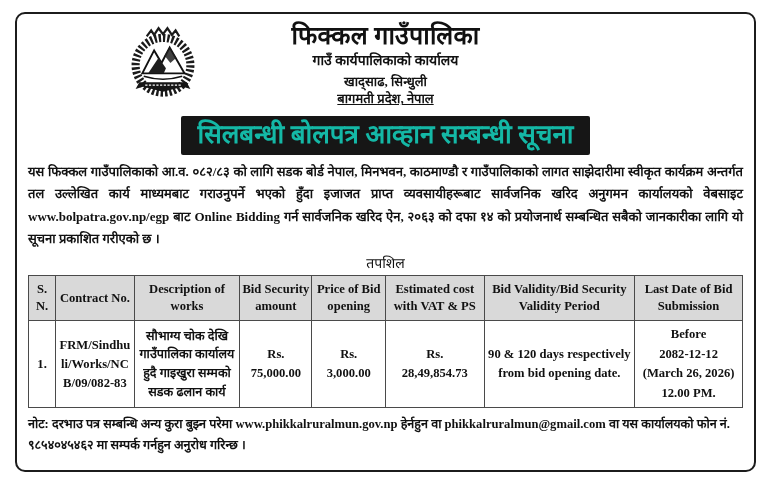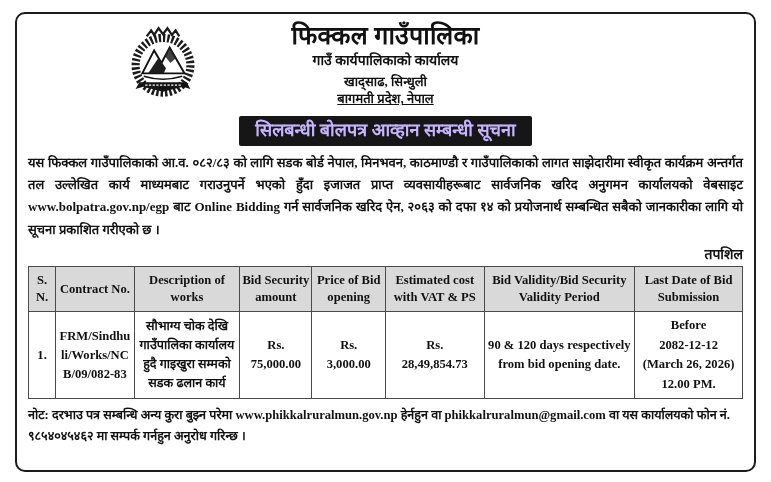--- a/index.html
+++ b/index.html
@@ -16,31 +16,31 @@
     background:#fff;
   }
   
   .header{position:relative;text-align:center;}
   .logo{position:absolute;left:98px;top:4px;width:74px;height:74px;}
   .title{font-size:25px;font-weight:bold;margin:0;line-height:1.1;letter-spacing:.2px;}
   .subtitle{font-size:14px;font-weight:bold;margin:3px 0 0 0;line-height:1.1;}
   .addr{font-size:13px;font-weight:bold;margin-top:5px;line-height:1.35;}
   .addr2{font-size:13px;font-weight:bold;line-height:1.35;text-decoration:underline;}
   .banner{
-    display:inline-block;background:#161616;color:#c4b5fd;
-    font-size:18px;font-weight:bold;padding:4px 16px 5px 16px;
+    display:inline-block;background:#161616;color:#14b8a6;
+    font-size:26px;font-weight:bold;padding:4px 16px 5px 16px;
     margin-top:8px;border-radius:2px;line-height:1.15;
   }
   .published{font-size:13.5px;font-weight:bold;margin-top:8px;}
   
   .para{
     font-size:13px;font-weight:600;line-height:1.72;text-align:justify;
     margin:6px 0 0 0;
   }
-  .caption{font-size:14px;font-weight:bold;text-align:right;margin:3px 0 3px 0;}
+  .caption{font-size:14px;font-weight:normal;text-align:center;margin:3px 0 3px 0;}
   
   table{width:100%;border-collapse:collapse;table-layout:fixed;}
   th,td{border:1.4px solid #4a4a4a;vertical-align:middle;}
   th{
     background:#d9d9d9;font-size:12.6px;font-weight:bold;text-align:center;
     padding:5px 2px;line-height:1.35;height:34px;
   }
   td{
     font-size:12.6px;font-weight:bold;text-align:center;
     padding:4px 3px;line-height:1.5;height:76px;

